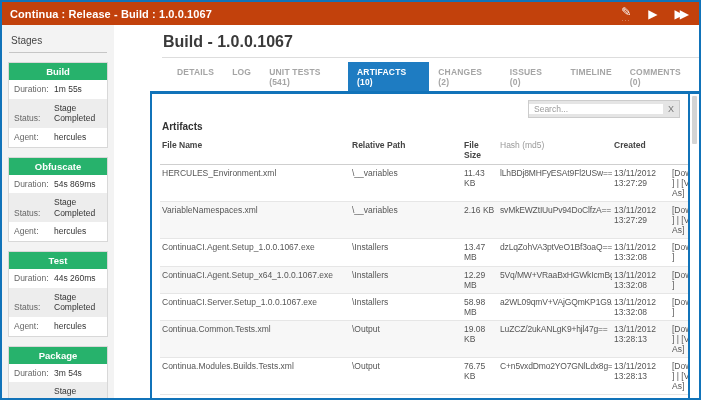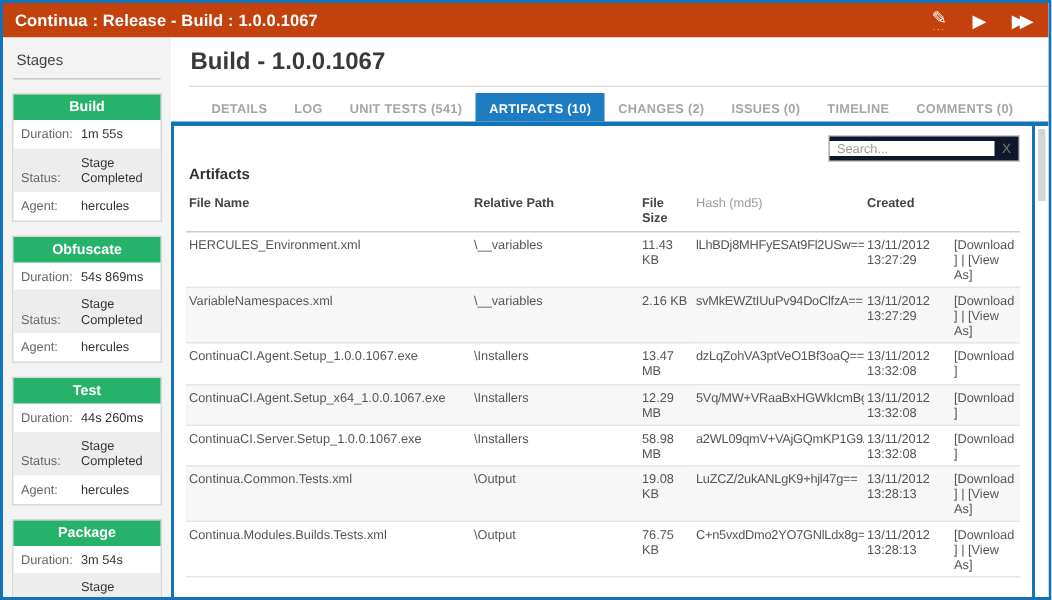--- a/index.html
+++ b/index.html
@@ -28,37 +28,37 @@
                     margin:0 1px 9px 1px; }
   .stage-card { background:#fff; border:1px solid #d8d8d8; margin-bottom:9px; }
   .stage-header { background:#27b26c; color:#fff; font-weight:bold; font-size:9.5px;
                   text-align:center; padding:3px 2px; }
   .stage-row { display:flex; font-size:8.5px; line-height:1.25; padding:4px 5px;align-items:flex-end; }
   .stage-row.status { background:#ededed; }
   .stage-row .lbl { flex:0 0 40px; color:#666; }
   .stage-row .val { flex:1; color:#333; }
 
   
-  .main { flex:1; display:flex; flex-direction:column; min-width:0; background:#fff; }
+  .main { flex:1; display:flex; flex-direction:column; min-width:0; background:#fff;margin-left:36px; }
   .page-title { font-size:16px; font-weight:bold; color:#3a3a3a; margin:7px 0 0 13px; line-height:20px; }
   .title-rule { border-bottom:1px solid #ddd; margin:5px 0 0 12px; }
   .tabs { display:flex; margin:4px 0 0 18px; }
   .tab { font-size:8.5px; font-weight:bold; color:#a5a5a5; text-transform:uppercase;
          padding:5px 9px 4px; cursor:pointer; text-decoration:none; letter-spacing:.2px; }
   .tab.active { background:#1e7cc2; color:#fff; }
   .tab-stripe { height:3px; background:#1173b9; flex:0 0 auto; }
 
   .content-row { flex:1; display:flex; min-height:0; }
   .content { flex:1; border-left:2px solid #1173b9; border-right:2px solid #1173b9;
              padding:6px 8px 4px; overflow:hidden; min-width:0; }
   .scroll-gutter { width:9px; flex:0 0 9px; background:#fff; padding-top:2px; }
   .scroll-thumb { width:5px; height:48px; background:#d4d4d4; margin:0 auto; border-radius:1px; }
 
   .content-top { display:flex; justify-content:flex-end; margin-bottom:3px; }
-  .search-box { width:128px; height:18px; border:1px solid #ccc; background:#0f172a;
+  .search-box { width:152px; height:18px; border:1px solid #ccc; background:#e5e5e5;
                 display:flex; align-items:center; }
   .search-box input { flex:1; border:none; outline:none; font-size:8.5px; color:#555;
                       padding:0 5px; min-width:0; font-family:"Liberation Sans",sans-serif; }
   .search-box input::placeholder { color:#9a9a9a; }
   .search-clear { flex:0 0 16px; text-align:center; color:#777; font-size:9px; cursor:pointer; }
 
   .section-title { font-size:10px; font-weight:bold; color:#333; margin:2px 0 4px 2px; }
 
   table.artifacts { width:100%; border-collapse:collapse; table-layout:fixed; }
   col.c-file    { width:190px; }

